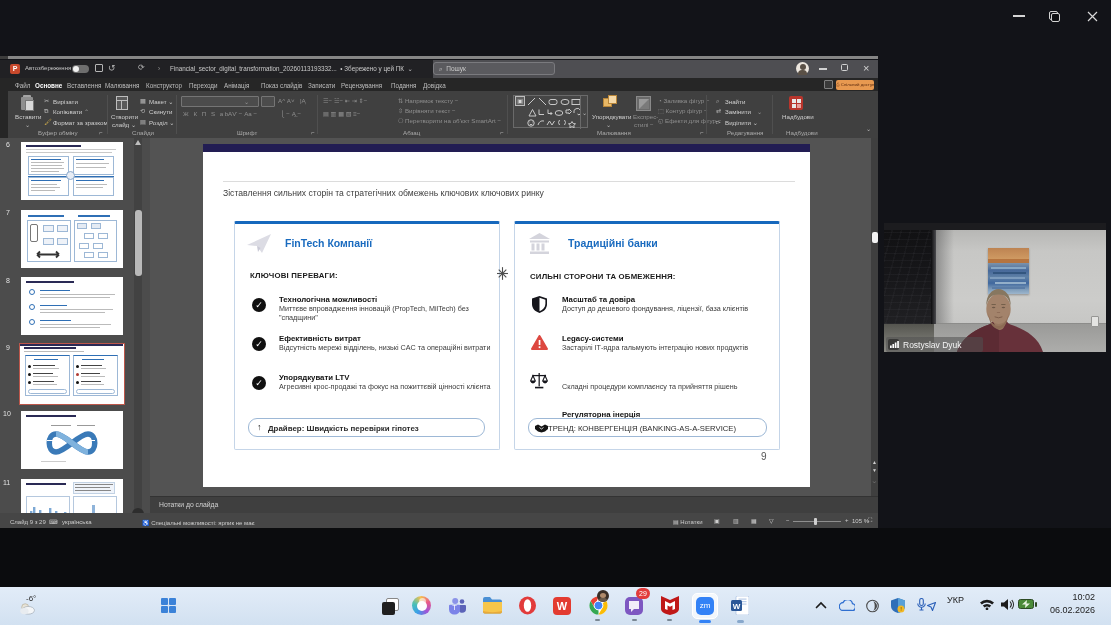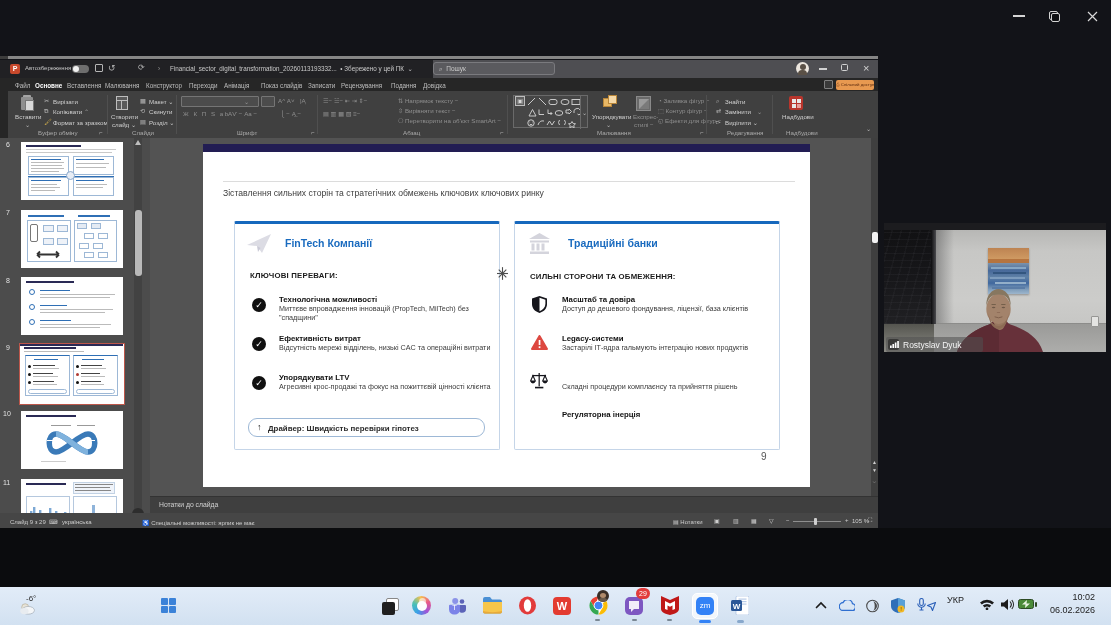--- a/index.html
+++ b/index.html
@@ -407,20 +407,27 @@
         <rect x="2" y="2.2" width="15.4" height="1.4" fill="#16161c"></rect>
         <path d="M0 9 L2.7 3 L5.4 9 Z" fill="none" stroke="#16161c" stroke-width="1.2"></path>
         <path d="M0 9 A2.7 2.7 0 0 0 5.4 9" fill="#16161c"></path>
         <path d="M13.6 9 L16.3 3 L19 9 Z" fill="none" stroke="#16161c" stroke-width="1.2"></path>
         <path d="M13.6 9 A2.7 2.7 0 0 0 19 9" fill="#16161c"></path>
         <rect x="5" y="15.5" width="9.4" height="1.8" fill="#16161c"></rect>
       </svg>
       <div class="abs" style="left:47px;top:149px;font-size:7.8px;font-weight:bold;color:#111;margin-top:37px;">Регуляторна інерція</div>
       <div class="abs" style="left:47px;top:159px;width:232px;font-size:7.2px;color:#3a3a3a;line-height:8.8px;">Складні процедури комплаєнсу та прийняття рішень</div>
 
+      <div class="abs" style="left:13px;top:194px;width:239px;height:19px;border:1px solid #9db8d6;border-radius:9px;">
+        <svg class="abs" style="left:6px;top:5px;" width="13" height="9" viewBox="0 0 13 9">
+            <path d="M0 2 L3 0.5 L6.5 2.5 L10 0.5 L13 2 L13 5 L10 7.5 L6.5 8.5 L3 7.5 L0 5 Z" fill="#141414"></path>
+            <path d="M4.5 3.5 L6.5 5 L8.5 3.5" stroke="#fff" stroke-width="0.8" fill="none"></path>
+          </svg>
+        <span class="abs" style="left:19px;top:4.5px;font-size:7.7px;color:#2b2b2b;">ТРЕНД: КОНВЕРГЕНЦІЯ (BANKING-AS-A-SERVICE)</span>
+      </div>
     </div>
 
     <div class="abs" style="left:558px;top:307px;font-size:10px;color:#555;">9</div>
 
     <svg class="abs" style="left:294px;top:123px;" width="11" height="13" viewBox="0 0 13 15">
       <g stroke="#4e4e4e" stroke-width="1.3">
         <line x1="6.5" y1="0" x2="6.5" y2="15"></line>
         <line x1="0" y1="7.5" x2="13" y2="7.5"></line>
         <line x1="2" y1="3" x2="11" y2="12"></line>
         <line x1="11" y1="3" x2="2" y2="12"></line>

